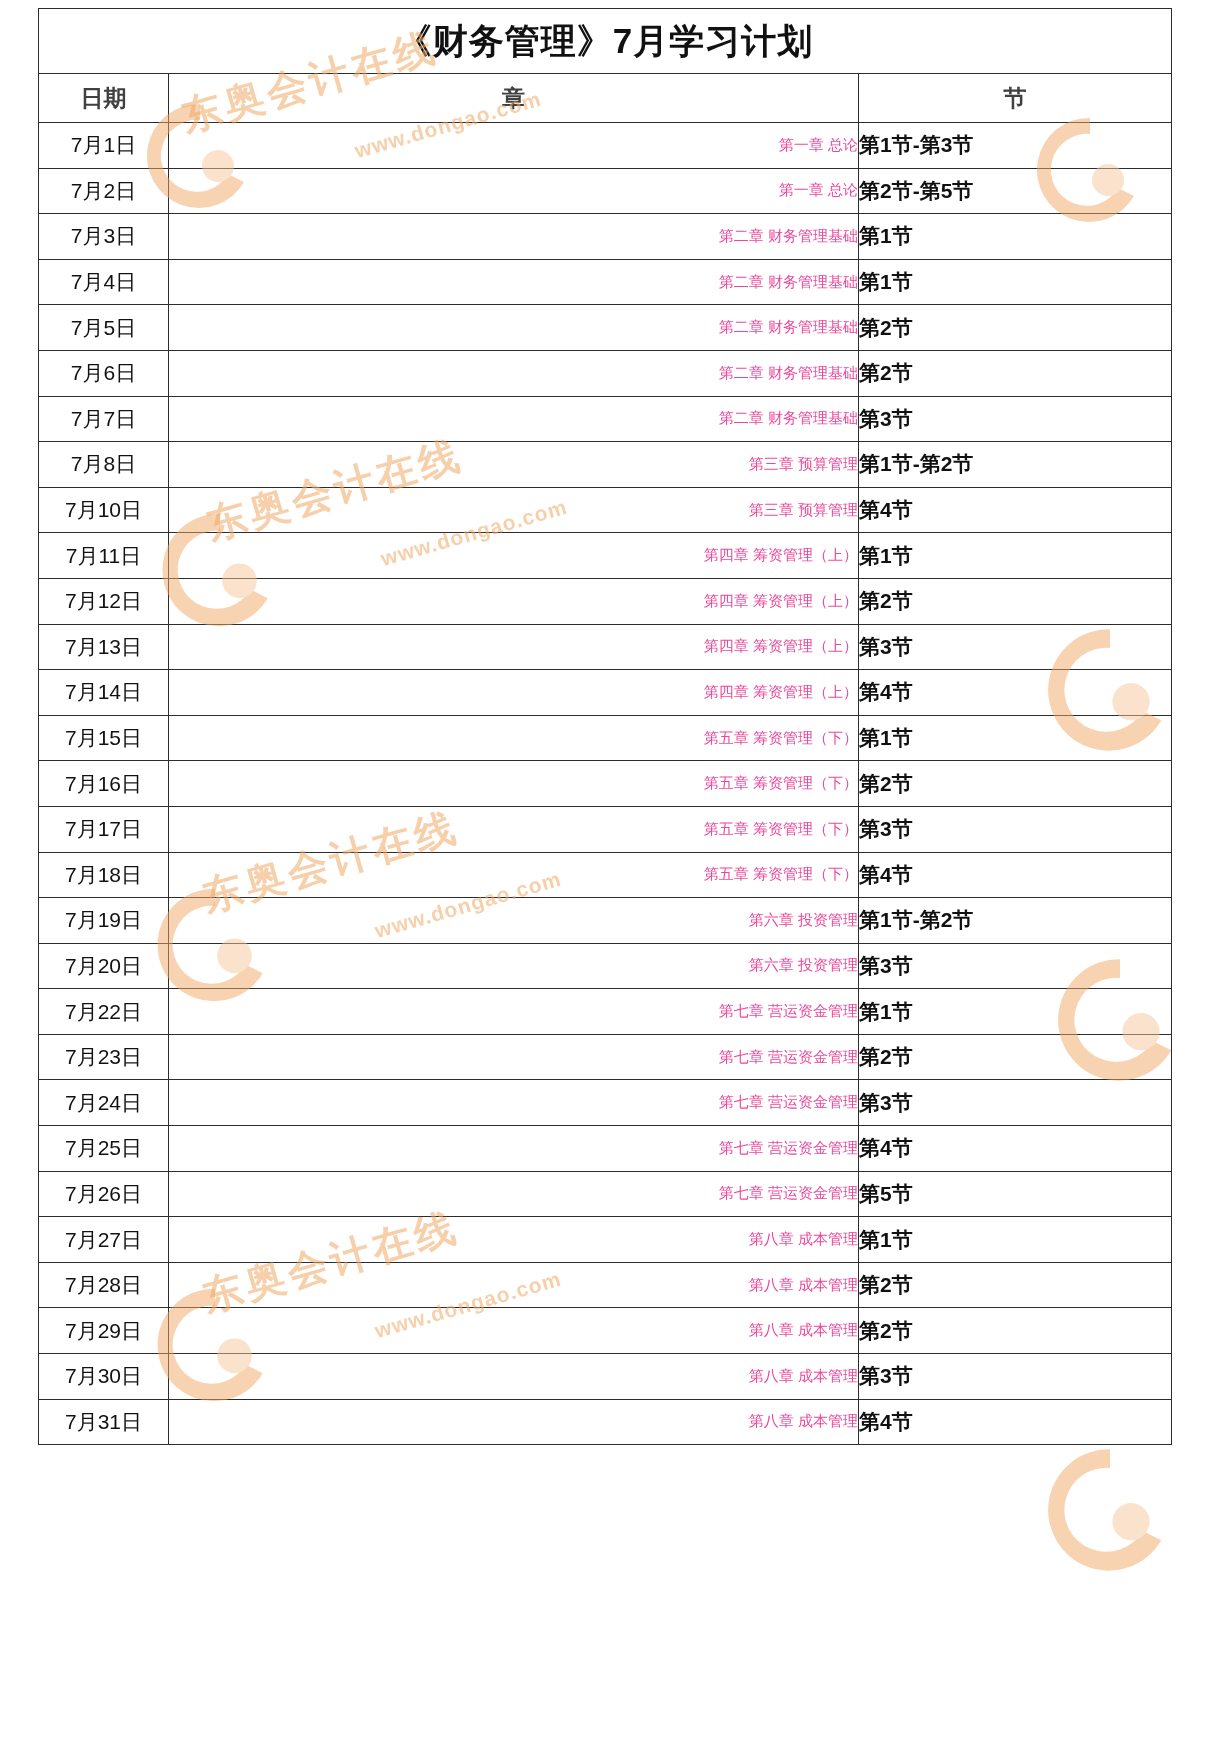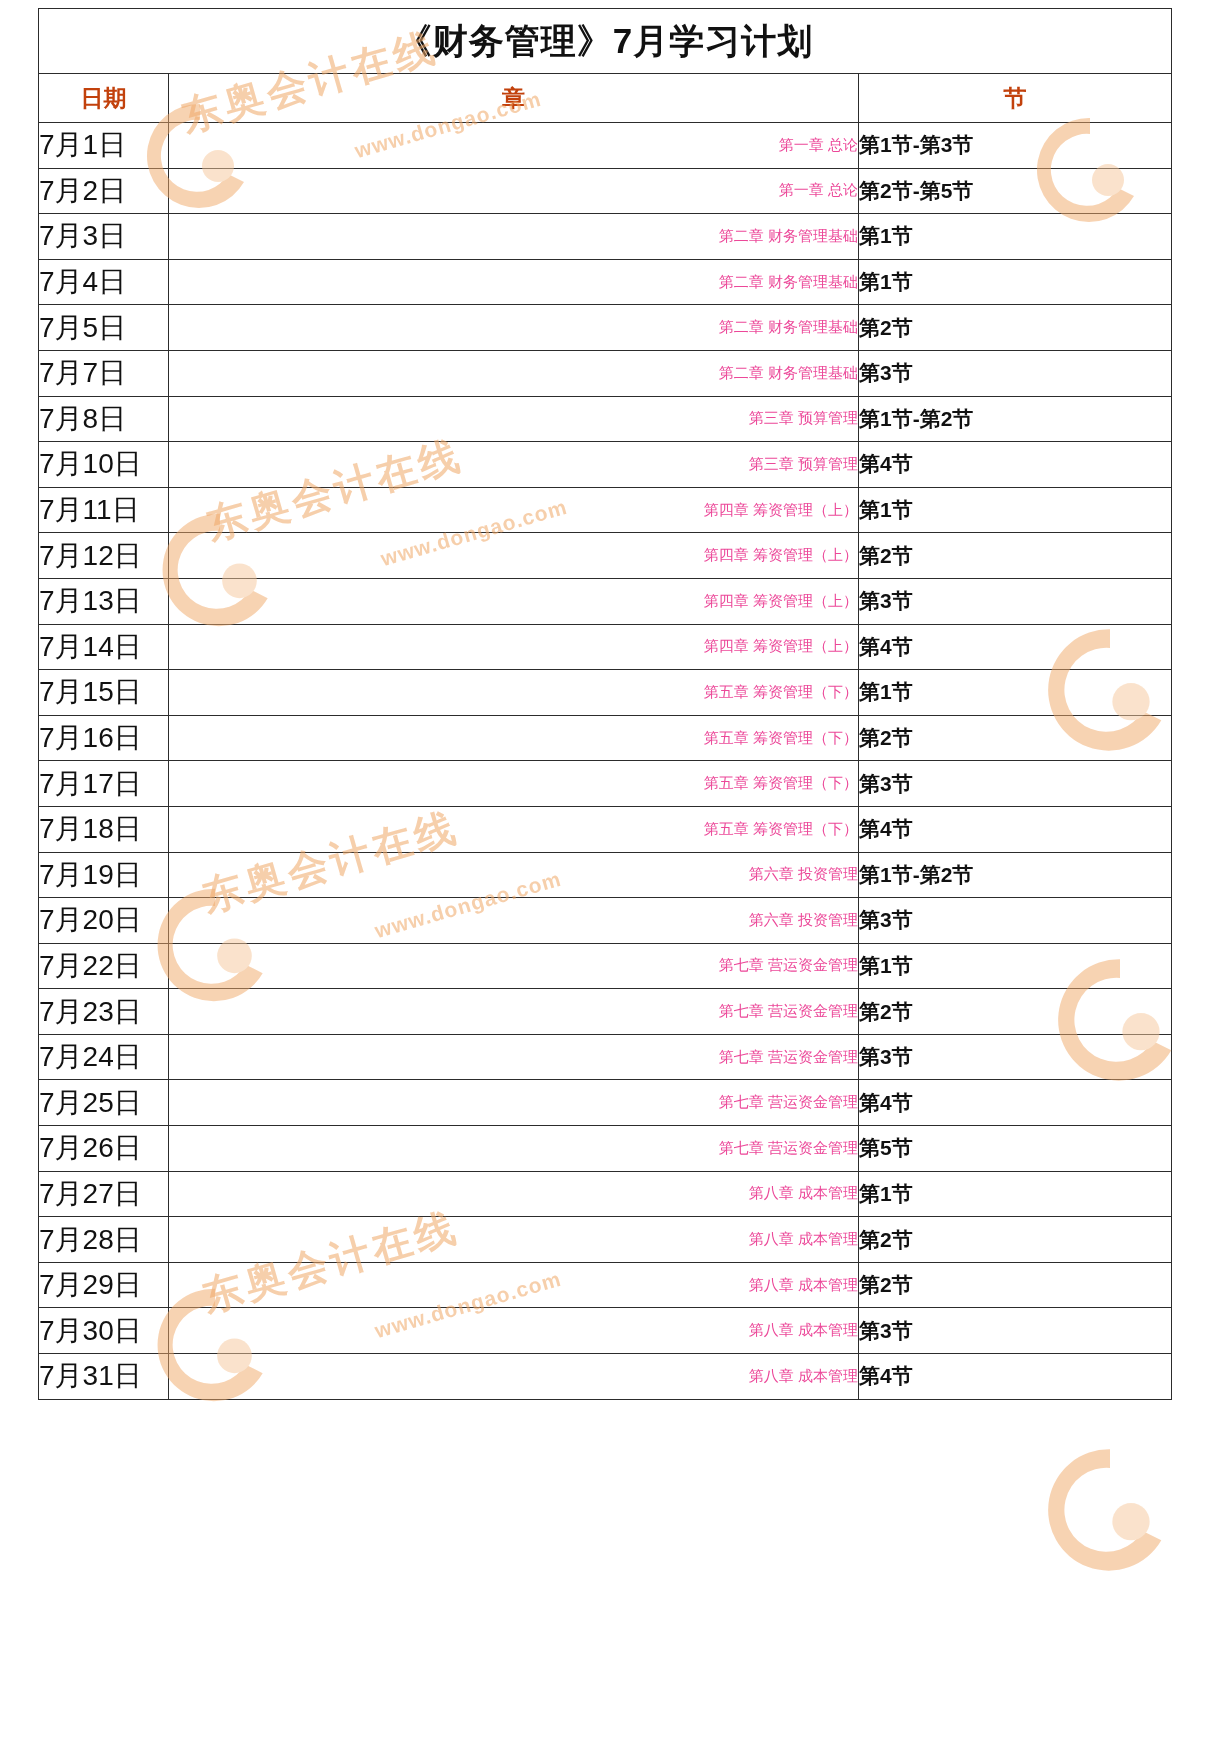--- a/index.html
+++ b/index.html
@@ -70,26 +70,26 @@
     font-size: 35px;
     font-weight: bold;
     color: #111;
     height: 64px;
     letter-spacing: 1px;
   }
   th.col-head {
     text-align: center;
     font-size: 23px;
     font-weight: bold;
-    color: #c2410c;
+    color: #404040;
     height: 48px;
   }
   td.c-date {
-    text-align: left;
-    font-size: 28px;
+    text-align: center;
+    font-size: 21px;
     color: #111;
     height: 44.6px;
   }
   td.c-chapter {
     text-align: right;
     font-size: 15px;
     color: #ec4899;
     padding-left: 10px;
     height: 44.6px;
   }
@@ -212,20 +212,25 @@
         <td class="c-date">7月4日</td>
         <td class="c-chapter">第二章 财务管理基础</td>
         <td class="c-section">第1节</td>
       </tr>
       <tr>
         <td class="c-date">7月5日</td>
         <td class="c-chapter">第二章 财务管理基础</td>
         <td class="c-section">第2节</td>
       </tr>
       <tr>
+        <td class="c-date">7月6日</td>
+        <td class="c-chapter">第二章 财务管理基础</td>
+        <td class="c-section">第2节</td>
+      </tr>
+      <tr>
         <td class="c-date">7月7日</td>
         <td class="c-chapter">第二章 财务管理基础</td>
         <td class="c-section">第3节</td>
       </tr>
       <tr>
         <td class="c-date">7月8日</td>
         <td class="c-chapter">第三章 预算管理</td>
         <td class="c-section">第1节-第2节</td>
       </tr>
       <tr>

